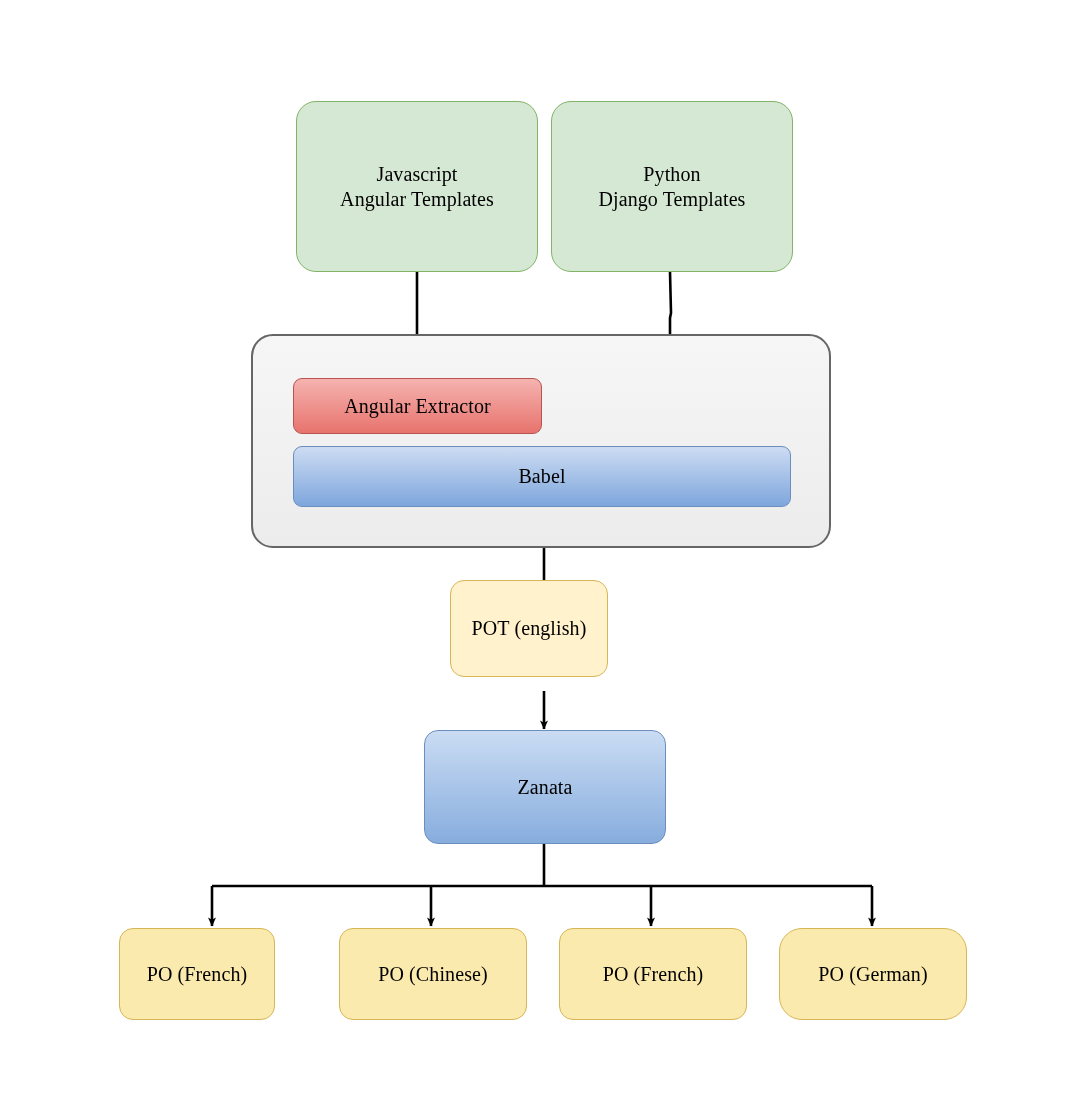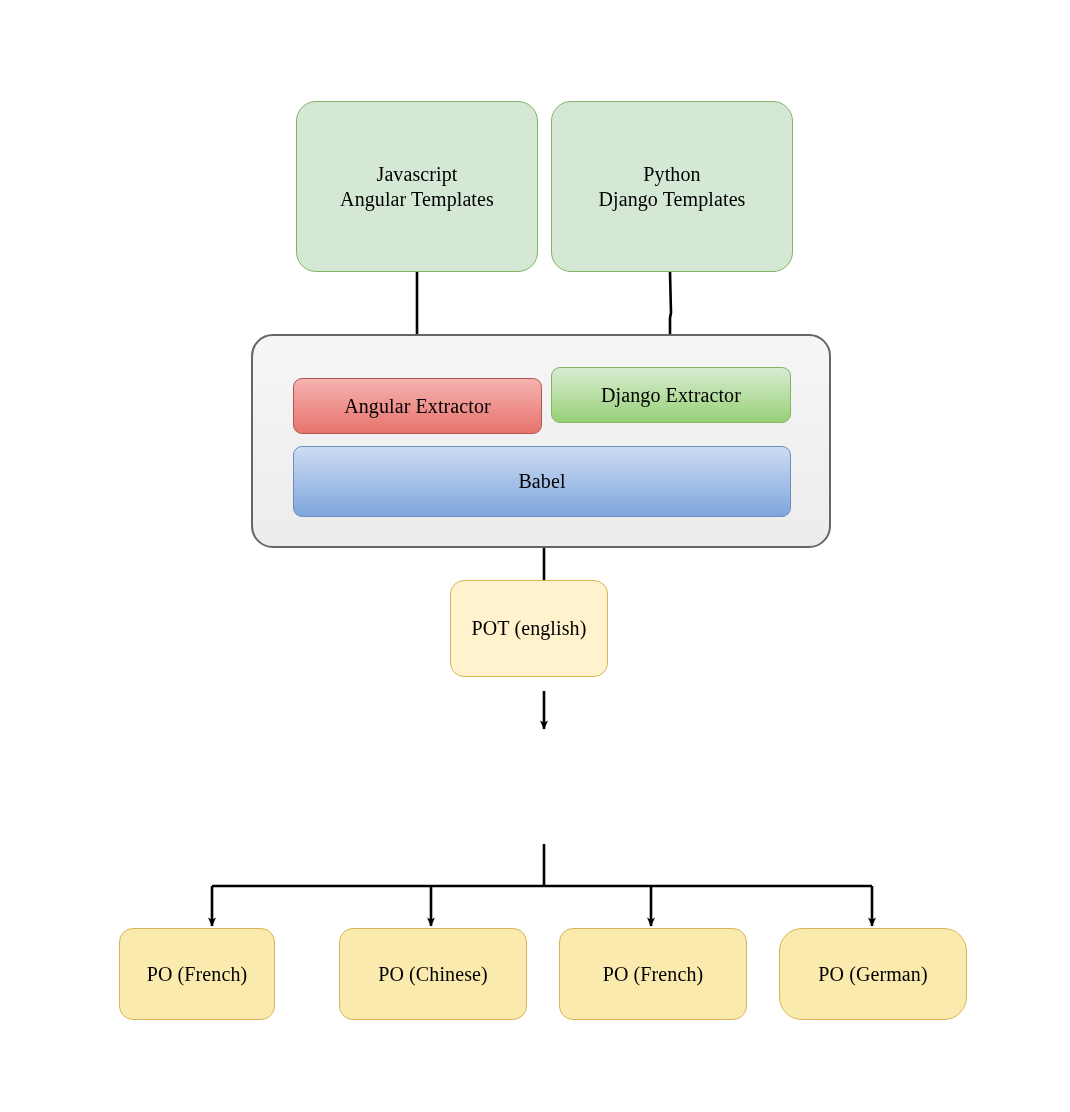--- a/index.html
+++ b/index.html
@@ -121,32 +121,32 @@
     <span>Python
 Django Templates</span>
   </div>
 
   <div class="group-box" style="left:251px; top:334px; width:580px; height:214px;"></div>
 
   <div class="node node-extractor-red" style="left:293px; top:367px; width:249px; height:56px;">
     <span>Angular Extractor</span>
   </div>
 
-  <div class="node node-extractor-green" style="left:551px; top:367px; width:240px; height:56px;">
-    <span>Django Extractor</span>
-  </div>
 
-  <div class="node node-babel" style="left:293px; top:446px; width:498px; height:71px;">
+  <div class="node node-babel" style="left:293px; top:446px; width:498px; height:61px;">
     <span>Babel</span>
   </div>
 
   <div class="node node-pot" style="left:450px; top:580px; width:158px; height:97px;">
     <span>POT (english)</span>
   </div>
 
+  <div class="node node-zanata" style="left:424px; top:730px; width:242px; height:114px;">
+    <span>Zanata</span>
+  </div>
 
   <div class="node node-po" style="left:119px; top:928px; width:156px; height:92px;">
     <span>PO (French)</span>
   </div>
 
   <div class="node node-po" style="left:339px; top:928px; width:188px; height:92px;">
     <span>PO (Chinese)</span>
   </div>
 
   <div class="node node-po" style="left:559px; top:928px; width:188px; height:92px;">

